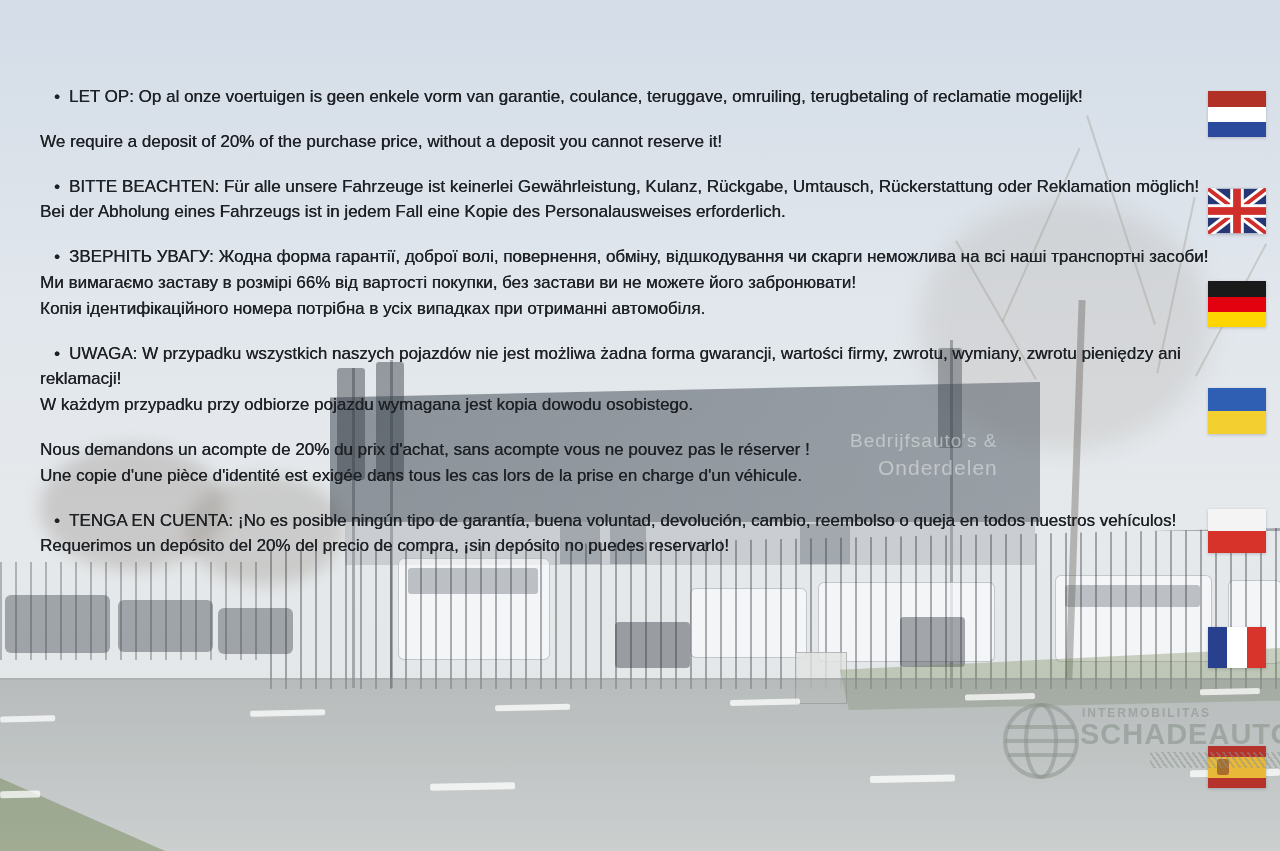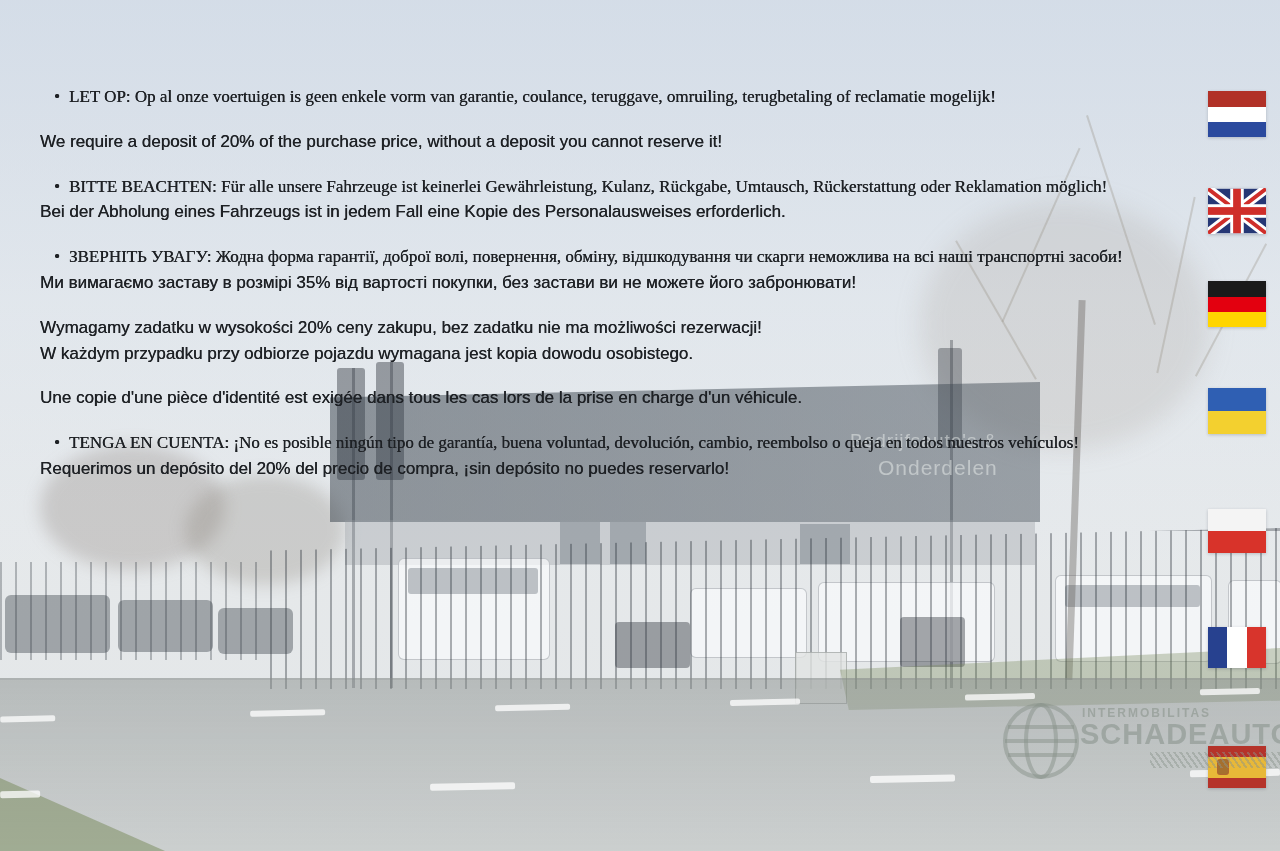--- a/index.html
+++ b/index.html
@@ -92,21 +92,21 @@
   .f-fr{top:627px;height:41px;display:flex;}
   .f-es{top:746px;height:42px;}
   .vstripe{height:100%;flex:1;}
   .es-emblem{position:absolute;left:10px;top:14px;width:10px;height:14px;background:#a5702e;border-radius:2px;box-shadow:0 0 0 1px rgba(140,47,43,.6);}
   
   .content{position:absolute;left:40px;top:84px;width:1170px;z-index:5;
     color:#1e2125;font-size:17px;line-height:25.8px;font-weight:normal;
     text-shadow:0.3px 0 0 #1e2125;}
   .sec{margin:0 0 19px 0;}
   .sec p{margin:0;}
-  .sec p.first{text-indent:14px;font-family:Liberation Serif, serif;}
+  .sec p.first{text-indent:14px;}
   .bullet{margin-right:9px;}
 </style>
 </head>
 <body>
 
 <div id="canvas">
 
   <div>
     <div class="ph sky"></div>
     <div class="ph treeblob tb1"></div>
@@ -230,29 +230,31 @@
       <p>We require a deposit of 20% of the purchase price, without a deposit you cannot reserve it!</p>
     </div>
 
     <div class="sec">
       <p class="first"><span class="bullet">•</span><span>BITTE BEACHTEN: Für alle unsere Fahrzeuge ist keinerlei Gewährleistung, Kulanz, Rückgabe, Umtausch, Rückerstattung oder Reklamation möglich!</span></p>
       <p>Bei der Abholung eines Fahrzeugs ist in jedem Fall eine Kopie des Personalausweises erforderlich.</p>
     </div>
 
     <div class="sec">
       <p class="first"><span class="bullet">•</span><span>ЗВЕРНІТЬ УВАГУ: Жодна форма гарантії, доброї волі, повернення, обміну, відшкодування чи скарги неможлива на всі наші транспортні засоби!</span></p>
-      <p>Ми вимагаємо заставу в розмірі 35% від вартості покупки, без застави ви не можете його забронювати!</p>
-    </div>
-
-    <div class="sec">
-      <p>Wymagamy zadatku w wysokości 20% ceny zakupu, bez zadatku nie ma możliwości rezerwacji!</p>
+      <p>Ми вимагаємо заставу в розмірі 66% від вартості покупки, без застави ви не можете його забронювати!</p>
+      <p>Копія ідентифікаційного номера потрібна в усіх випадках при отриманні автомобіля.</p>
+    </div>
+
+    <div class="sec">
+      <p class="first"><span class="bullet">•</span><span>UWAGA: W przypadku wszystkich naszych pojazdów nie jest możliwa żadna forma gwarancji, wartości firmy, zwrotu, wymiany, zwrotu pieniędzy ani reklamacji!</span></p>
       <p>W każdym przypadku przy odbiorze pojazdu wymagana jest kopia dowodu osobistego.</p>
     </div>
 
     <div class="sec">
+      <p>Nous demandons un acompte de 20% du prix d'achat, sans acompte vous ne pouvez pas le réserver !</p>
       <p>Une copie d'une pièce d'identité est exigée dans tous les cas lors de la prise en charge d'un véhicule.</p>
     </div>
 
     <div class="sec">
       <p class="first"><span class="bullet">•</span><span>TENGA EN CUENTA: ¡No es posible ningún tipo de garantía, buena voluntad, devolución, cambio, reembolso o queja en todos nuestros vehículos!</span></p>
       <p>Requerimos un depósito del 20% del precio de compra, ¡sin depósito no puedes reservarlo!</p>
     </div>
 
   </div>
 </div>

